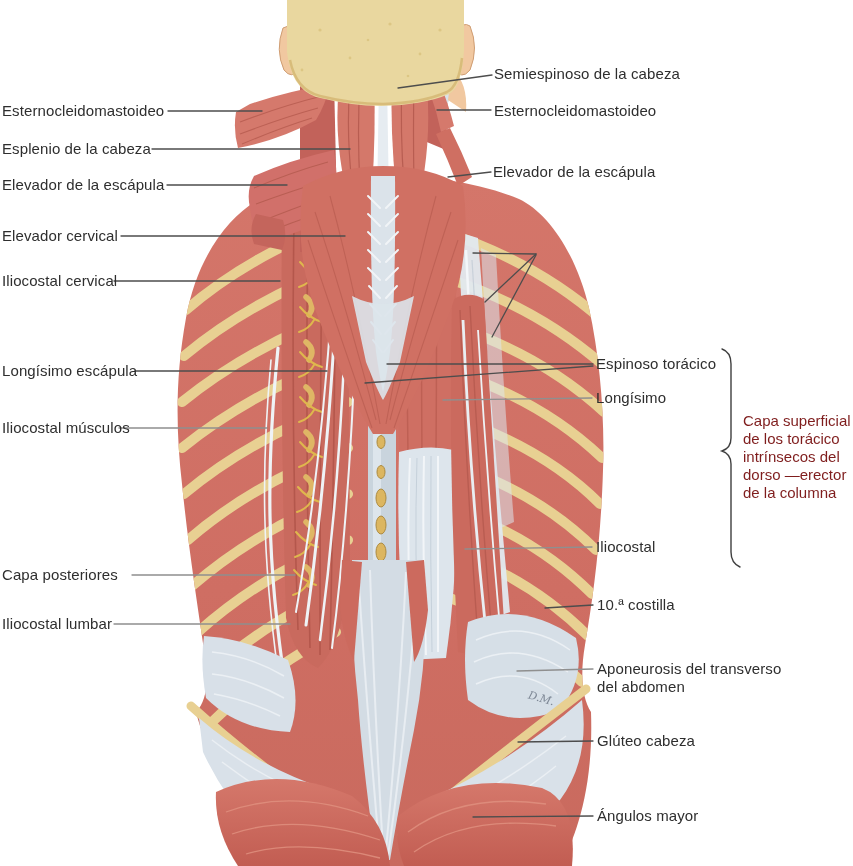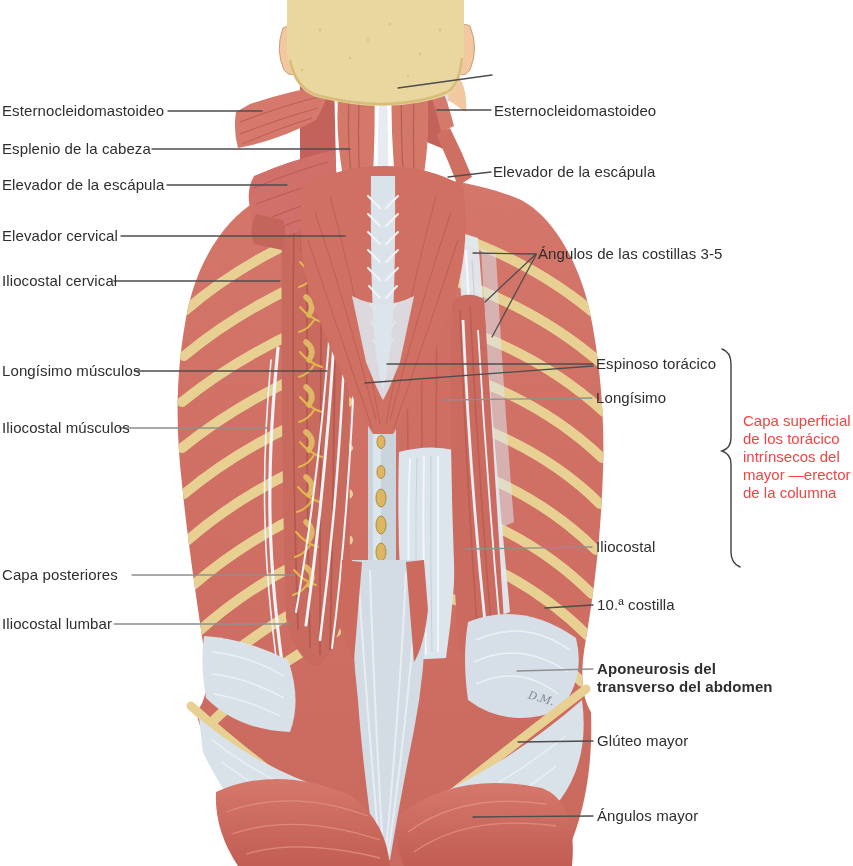--- a/index.html
+++ b/index.html
@@ -1,22 +1,22 @@
 <!DOCTYPE html>
 <html><head>
 <meta charset="utf-8">
 <style>
   html,body{margin:0;padding:0;background:#ffffff;}
   #canvas{position:relative;width:853px;height:866px;background:#ffffff;overflow:hidden;
           font-family:"Liberation Sans",sans-serif;}
   #anatomy-svg{position:absolute;left:0;top:0;}
   .lbl{position:absolute;font-size:15px;line-height:18px;color:#2e2e2e;white-space:nowrap;
        letter-spacing:0.1px;}
-  .lbl.wrap{white-space:normal;font-weight:bold;}
-  .note{position:absolute;font-size:15px;line-height:18px;color:#ef4444;}
+  .lbl.wrap{white-space:normal;}
+  .note{position:absolute;font-size:15px;line-height:18px;color:#7f1d1d;}
   .sig{position:absolute;left:528px;top:692px;font-family:"DejaVu Serif",serif;
        font-style:italic;font-size:11px;color:#7e8896;transform:rotate(16deg);}
 </style>
 </head>
 <body>
 
 <div id="canvas">
 
 <svg id="anatomy-svg" width="853" height="866" viewBox="0 0 853 866">
   <defs>
@@ -334,39 +334,39 @@
     </g>
     <path d="M 722,349 Q 731,352 731,364 L 731,438 Q 731,448 722,451 Q 731,454 731,464 L 731,552 Q 731,563 740,567" stroke="#3f3f3f" stroke-width="1.4" fill="none"></path>
   </g>
 </svg>
 
 <div class="lbl" style="left:2px;top:102px">Esternocleidomastoideo</div>
 <div class="lbl" style="left:2px;top:140px">Esplenio de la cabeza</div>
 <div class="lbl" style="left:2px;top:176px">Elevador de la escápula</div>
 <div class="lbl" style="left:2px;top:227px">Elevador cervical</div>
 <div class="lbl" style="left:2px;top:272px">Iliocostal cervical</div>
-<div class="lbl" style="left:2px;top:362px">Longísimo músculos</div>
+<div class="lbl" style="left:2px;top:362px">Longísimo escápula</div>
 <div class="lbl" style="left:2px;top:419px">Iliocostal músculos</div>
 <div class="lbl" style="left:2px;top:566px">Capa posteriores</div>
 <div class="lbl" style="left:2px;top:615px">Iliocostal lumbar</div>
 
+<div class="lbl" style="left:494px;top:65px">Semiespinoso de la cabeza</div>
 <div class="lbl" style="left:494px;top:102px">Esternocleidomastoideo</div>
 <div class="lbl" style="left:493px;top:163px">Elevador de la escápula</div>
-<div class="lbl" style="left:538px;top:245px">Ángulos de las costillas 3-5</div>
 <div class="lbl" style="left:596px;top:355px">Espinoso torácico</div>
 <div class="lbl" style="left:596px;top:389px">Longísimo</div>
 <div class="lbl" style="left:596px;top:538px">Iliocostal</div>
 <div class="lbl" style="left:597px;top:596px">10.ª costilla</div>
 <div class="lbl wrap" style="left:597px;top:660px;width:196px">Aponeurosis del transverso del abdomen</div>
-<div class="lbl" style="left:597px;top:732px">Glúteo mayor</div>
+<div class="lbl" style="left:597px;top:732px">Glúteo cabeza</div>
 <div class="lbl" style="left:597px;top:807px">Ángulos mayor</div>
 
 <div class="note" style="left:743px;top:412px;width:110px">
   <div>Capa superficial</div>
   <div>de los torácico</div>
   <div>intrínsecos del</div>
-  <div>mayor —erector</div>
+  <div>dorso —erector</div>
   <div>de la columna</div>
 </div>
 
 <div class="sig">D.M.</div>
 
 </div>
 
 </body></html>

